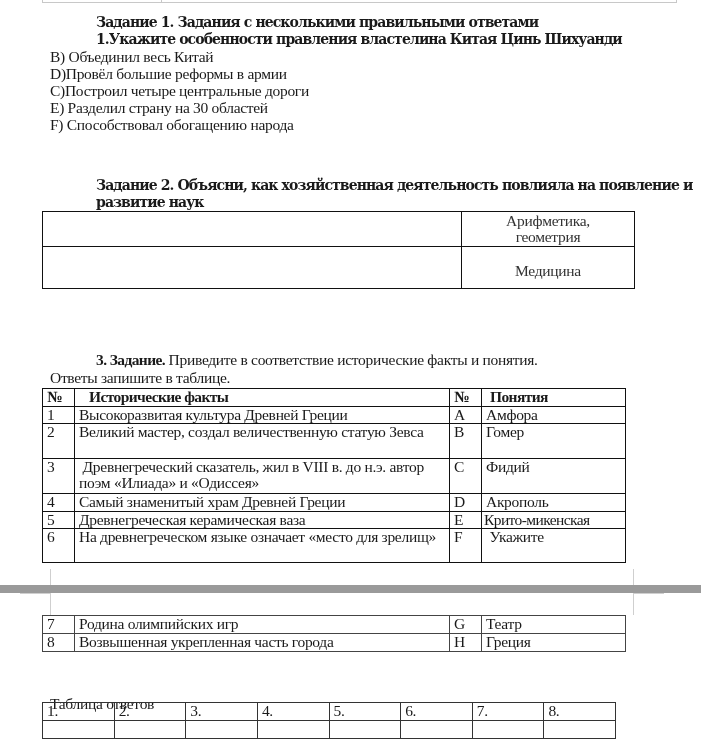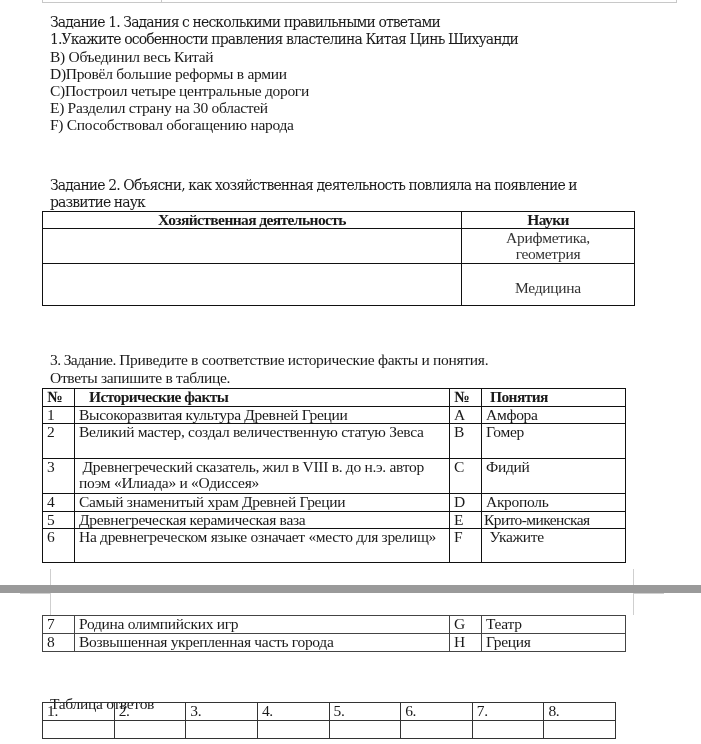--- a/index.html
+++ b/index.html
@@ -4,21 +4,21 @@
 <style>
   html, body { margin: 0; padding: 0; }
   body {
     width: 701px; height: 744px; position: relative; overflow: hidden;
     background: #ffffff; color: #1a1a1a;
     font-family: "DejaVu Serif", "Liberation Serif", serif;
   }
   .abs { position: absolute; }
   .txt { font-size: 14px; line-height: 17px; white-space: nowrap; letter-spacing: -0.6px; }
   .cond { font-family: "Liberation Serif", "DejaVu Serif", serif; font-size: 15.5px; letter-spacing: -0.3px; }
-  .bold { font-weight: normal; letter-spacing: -0.9px; }
+  .bold { font-weight: bold; letter-spacing: -0.9px; margin-left: 46px; }
   .top-strip { left: 42px; top: -12px; width: 633px; height: 14px; border: 1px solid #c8c8c8; border-top: none; }
   .top-strip .div { position: absolute; left: 118px; top: 0; bottom: 0; border-left: 1px solid #c8c8c8; }
 
   table { border-collapse: collapse; position: absolute; table-layout: fixed; }
   td, th { border: 1.3px solid #111; padding: 0 4px; vertical-align: top; font-weight: normal;
            font-family: "Liberation Serif", "DejaVu Serif", serif; font-size: 15.5px; line-height: 16px; letter-spacing: -0.3px; }
   th { font-weight: bold; letter-spacing: -0.6px; }
 
   #t2 { left: 42px; top: 211px; width: 592px; }
   #t2 th { text-align: center; height: 16px; }
@@ -54,24 +54,20 @@
 
 <div class="abs txt bold" style="left:50px; top:177px;">Задание 2.  Объясни, как хозяйственная деятельность повлияла на появление и</div>
 <div class="abs txt bold" style="left:50px; top:194px;">развитие наук</div>
 
 <table id="t2">
   <colgroup>
       <col style="width:419px">
       <col style="width:173px">
     </colgroup>
   <tbody>
-      <tr>
-    <th>Хозяйственная деятельность</th>
-    <th>Науки</th>
-  </tr>
   <tr style="height:35px">
     <td></td>
     <td class="sci"><span>Арифметика,</span><br><span>геометрия</span></td>
   </tr>
   <tr style="height:42px">
     <td></td>
     <td class="sci" style="padding-top:6px">Медицина</td>
   </tr>
 </tbody>
   </table>

